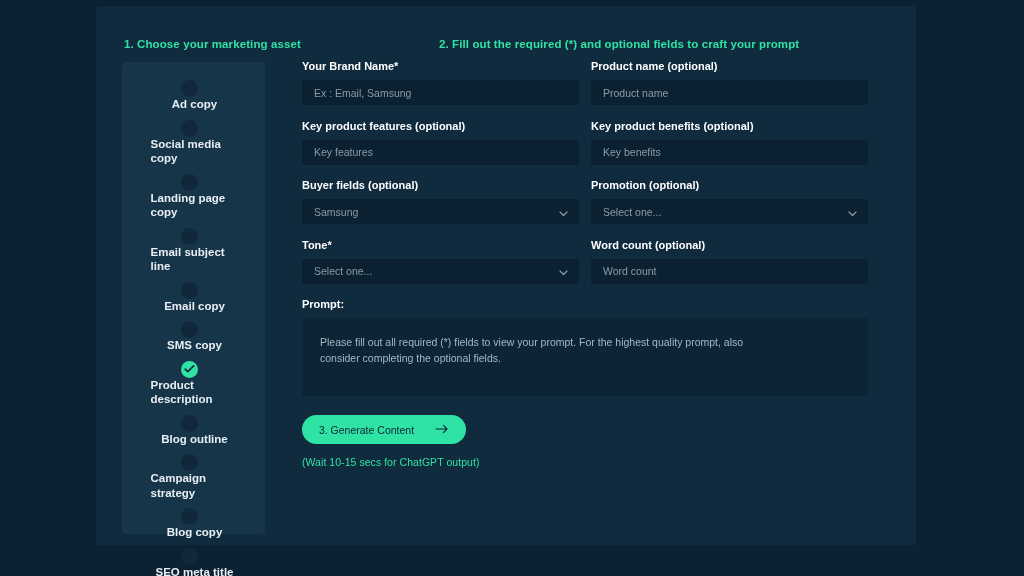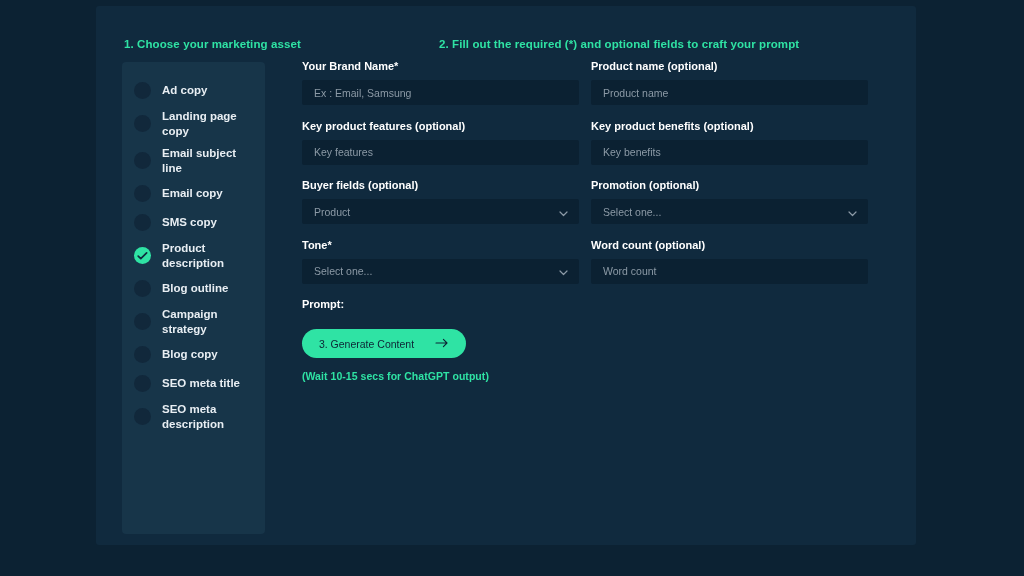--- a/index.html
+++ b/index.html
@@ -59,20 +59,21 @@
     padding-top: 14px;
   }
 
   .asset-item {
     position: relative;
     display: flex;
     align-items: center;
     min-height: 29px;
     padding: 4px 10px 4px 12px;
     cursor: pointer;
+    flex-direction: column;
   }
 
   .radio {
     flex: 0 0 auto;
     width: 17px;
     height: 17px;
     border-radius: 50%;
     background: #11283b;
     margin-right: 11px;
     position: relative;
@@ -189,38 +190,42 @@
     font-weight: 400;
     white-space: nowrap;
   }
   .arrow-icon { display: block; }
 
   .wait-note {
     display: block;
     margin-top: 12px;
     color: #2fe3a4;
     font-size: 10.5px;
-    font-weight: 700;
+    font-weight: 400;
     letter-spacing: 0.05px;
   }
 </style>
 </head>
 <body>
 
 <div class="page">
   <div class="card">
 
     <span class="step-heading left">1. Choose your marketing asset</span>
 
     <span class="step-heading right">2. Fill out the required (*) and optional fields to craft your prompt</span>
 
     <div class="sidebar" id="sidebar">
         <div class="asset-item">
           <span class="radio"></span>
           <span class="asset-label">Ad copy</span>
+        </div>
+        <div class="asset-item">
+          <span class="radio"></span>
+          <span class="asset-label">Social media copy</span>
         </div>
         <div class="asset-item">
           <span class="radio"></span>
           <span class="asset-label">Landing page copy</span>
         </div>
         <div class="asset-item">
           <span class="radio"></span>
           <span class="asset-label">Email subject line</span>
         </div>
         <div class="asset-item">
@@ -292,21 +297,21 @@
           <div class="input-shell">
             <span class="input-text">Key benefits</span>
           </div>
         </div>
       </div>
 
       <div class="grid-row">
         <div class="field">
           <span class="field-label">Buyer fields (optional)</span>
           <div class="input-shell select">
-            <span class="input-text">Product</span>
+            <span class="input-text">Samsung</span>
             <span class="chevron">
               <svg width="9" height="6" viewBox="0 0 9 6">
                   <path d="M1 1l3.5 3.5L8 1" fill="none" stroke="#8c9aa6" stroke-width="1.2" stroke-linecap="round" stroke-linejoin="round"></path>
                 </svg>
             </span>
           </div>
         </div>
 
         <div class="field">
           <span class="field-label">Promotion (optional)</span>
@@ -337,20 +342,23 @@
         <div class="field">
           <span class="field-label">Word count (optional)</span>
           <div class="input-shell">
             <span class="input-text">Word count</span>
           </div>
         </div>
       </div>
 
       <div class="prompt-block">
         <span class="prompt-label">Prompt:</span>
+        <div class="prompt-box">
+          <span class="prompt-text">Please fill out all required (*) fields to view your prompt. For the highest quality prompt, also consider completing the optional fields.</span>
+        </div>
       </div>
 
       <div class="generate-row">
         <button class="generate-btn">
           <span class="generate-btn-label">3. Generate Content</span>
           <span class="arrow-icon">
             <svg width="14" height="10" viewBox="0 0 14 10">
               <path d="M1 5h11M8.4 1.4L12 5l-3.6 3.6" fill="none" stroke="#0d2435" stroke-width="1.1" stroke-linecap="round" stroke-linejoin="round"></path>
             </svg>
           </span>

